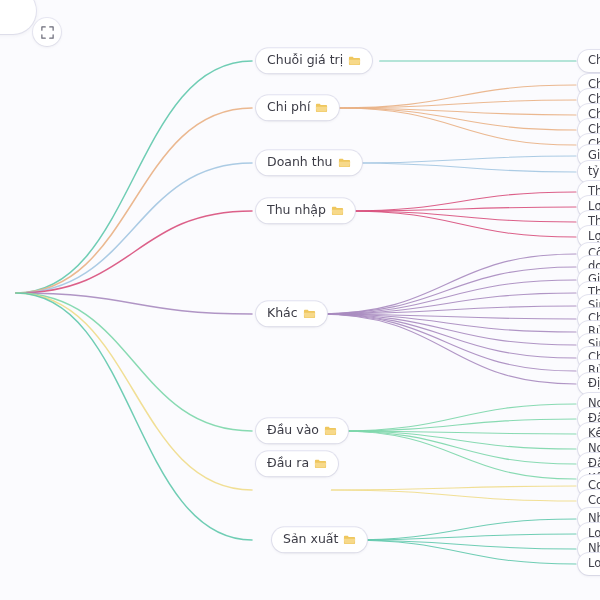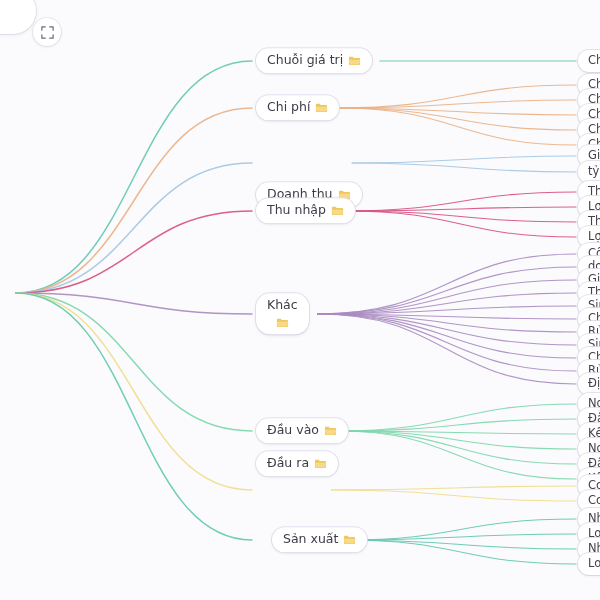--- a/index.html
+++ b/index.html
@@ -150,21 +150,21 @@
       </div>
       <div class="node lvl2" style="left: 578px; top: 115px;">
         <span class="lbl">Ch</span>
       </div>
       <div class="node lvl2" style="left: 578px; top: 130px;">
         <span class="lbl">Ch</span>
       </div>
       <div class="node lvl2" style="left: 578px; top: 145px;">
         <span class="lbl">Ch</span>
       </div>
-      <div class="node lvl1" style="left: 256px; top: 163px; margin-top: 32px;">
+      <div class="node lvl1" style="left: 256px; top: 163px;">
         <span class="lbl">Doanh thu</span>
         <span class="folder">
           <svg viewBox="0 0 14 11">
             <path d="M1 2.2a1 1 0 0 1 1-1h3.1l1.1 1.2H12a1 1 0 0 1 1 1V9a1 1 0 0 1-1 1H2a1 1 0 0 1-1-1z" fill="#efc75e"></path>
             <path d="M1.6 4.3h10.8a.7.7 0 0 1 .68.86l-.78 3.6a.9.9 0 0 1-.88.71H2.58a.9.9 0 0 1-.88-.71l-.78-3.6a.7.7 0 0 1 .68-.86z" fill="#f7d98a"></path>
           </svg>
         </span>
       </div>
       <div class="node lvl2" style="left: 578px; top: 156px;">
         <span class="lbl">Giá</span>
@@ -186,21 +186,21 @@
       </div>
       <div class="node lvl2" style="left: 578px; top: 207px;">
         <span class="lbl">Lợi n</span>
       </div>
       <div class="node lvl2" style="left: 578px; top: 222px;">
         <span class="lbl">Thu</span>
       </div>
       <div class="node lvl2" style="left: 578px; top: 237px;">
         <span class="lbl">Lợi</span>
       </div>
-      <div class="node lvl1" style="left: 256px; top: 314px; flex-direction: column;">
+      <div class="node lvl1" style="left: 256px; top: 314px;">
         <span class="lbl">Khác</span>
         <span class="folder">
           <svg viewBox="0 0 14 11">
             <path d="M1 2.2a1 1 0 0 1 1-1h3.1l1.1 1.2H12a1 1 0 0 1 1 1V9a1 1 0 0 1-1 1H2a1 1 0 0 1-1-1z" fill="#efc75e"></path>
             <path d="M1.6 4.3h10.8a.7.7 0 0 1 .68.86l-.78 3.6a.9.9 0 0 1-.88.71H2.58a.9.9 0 0 1-.88-.71l-.78-3.6a.7.7 0 0 1 .68-.86z" fill="#f7d98a"></path>
           </svg>
         </span>
       </div>
       <div class="node lvl2" style="left: 578px; top: 254px;">
         <span class="lbl">Cổ</span>

